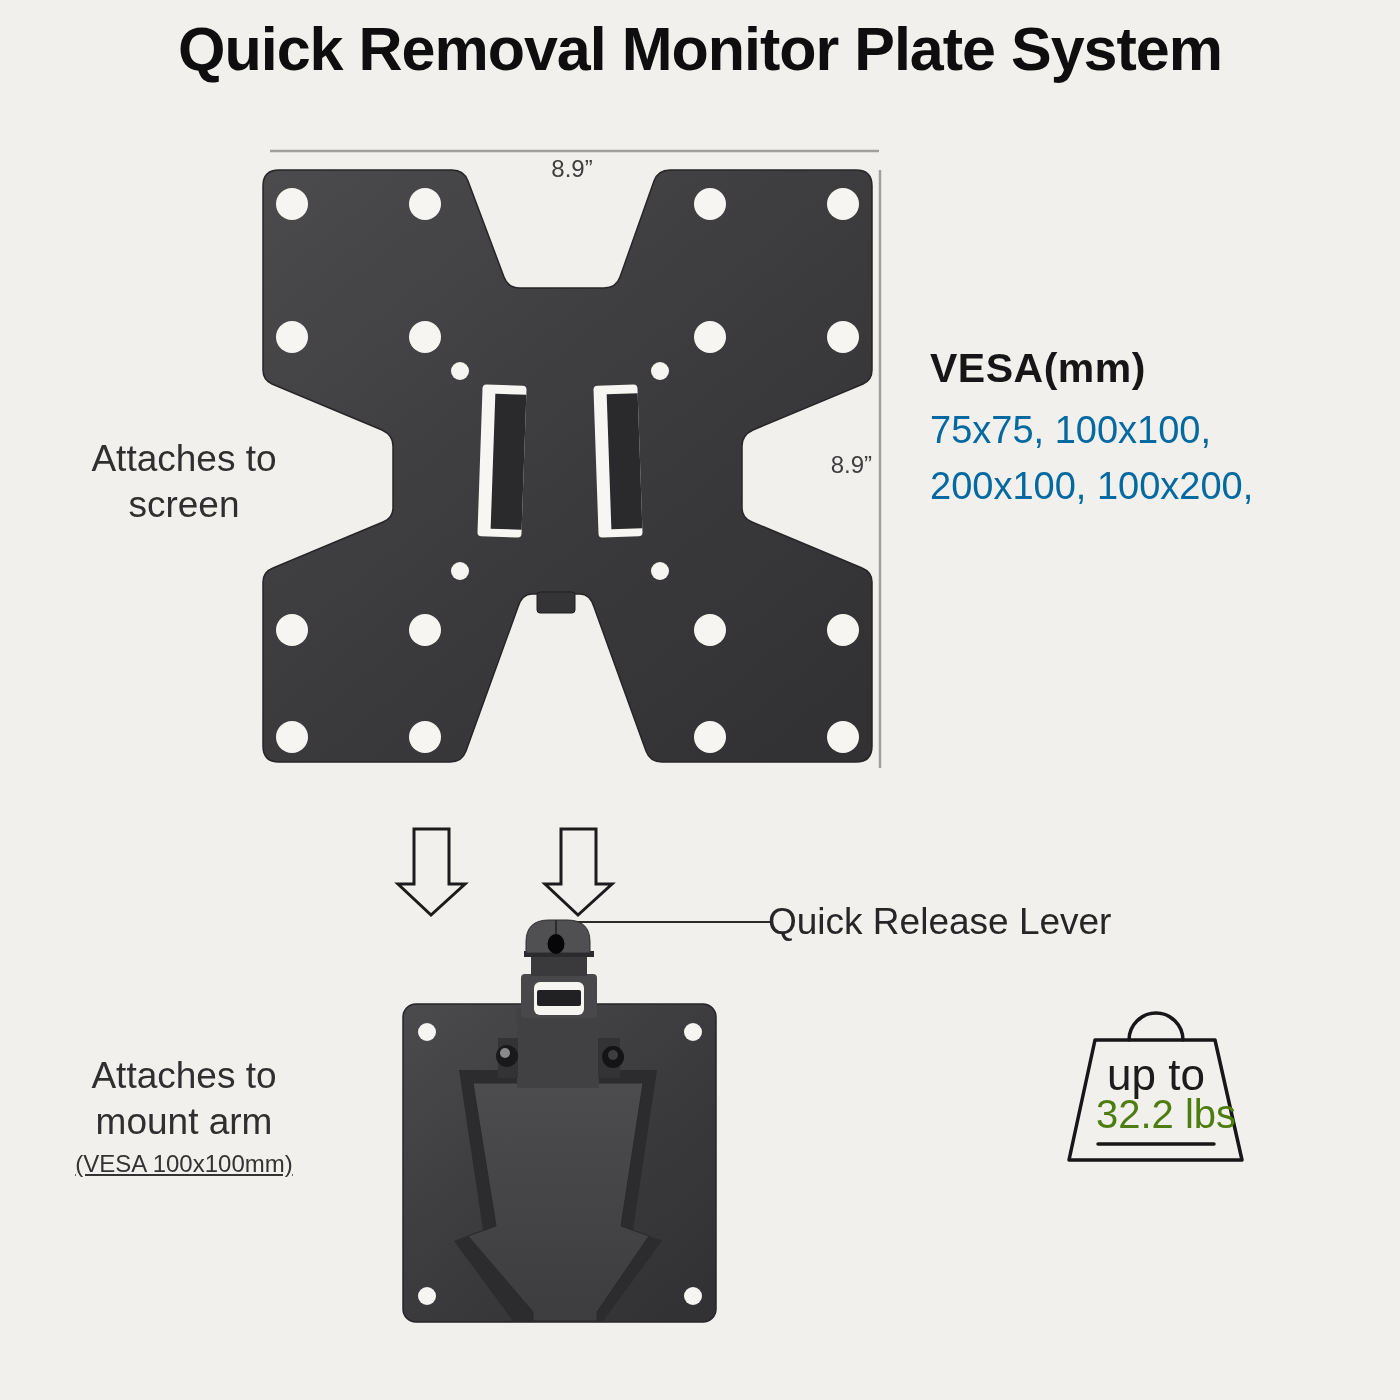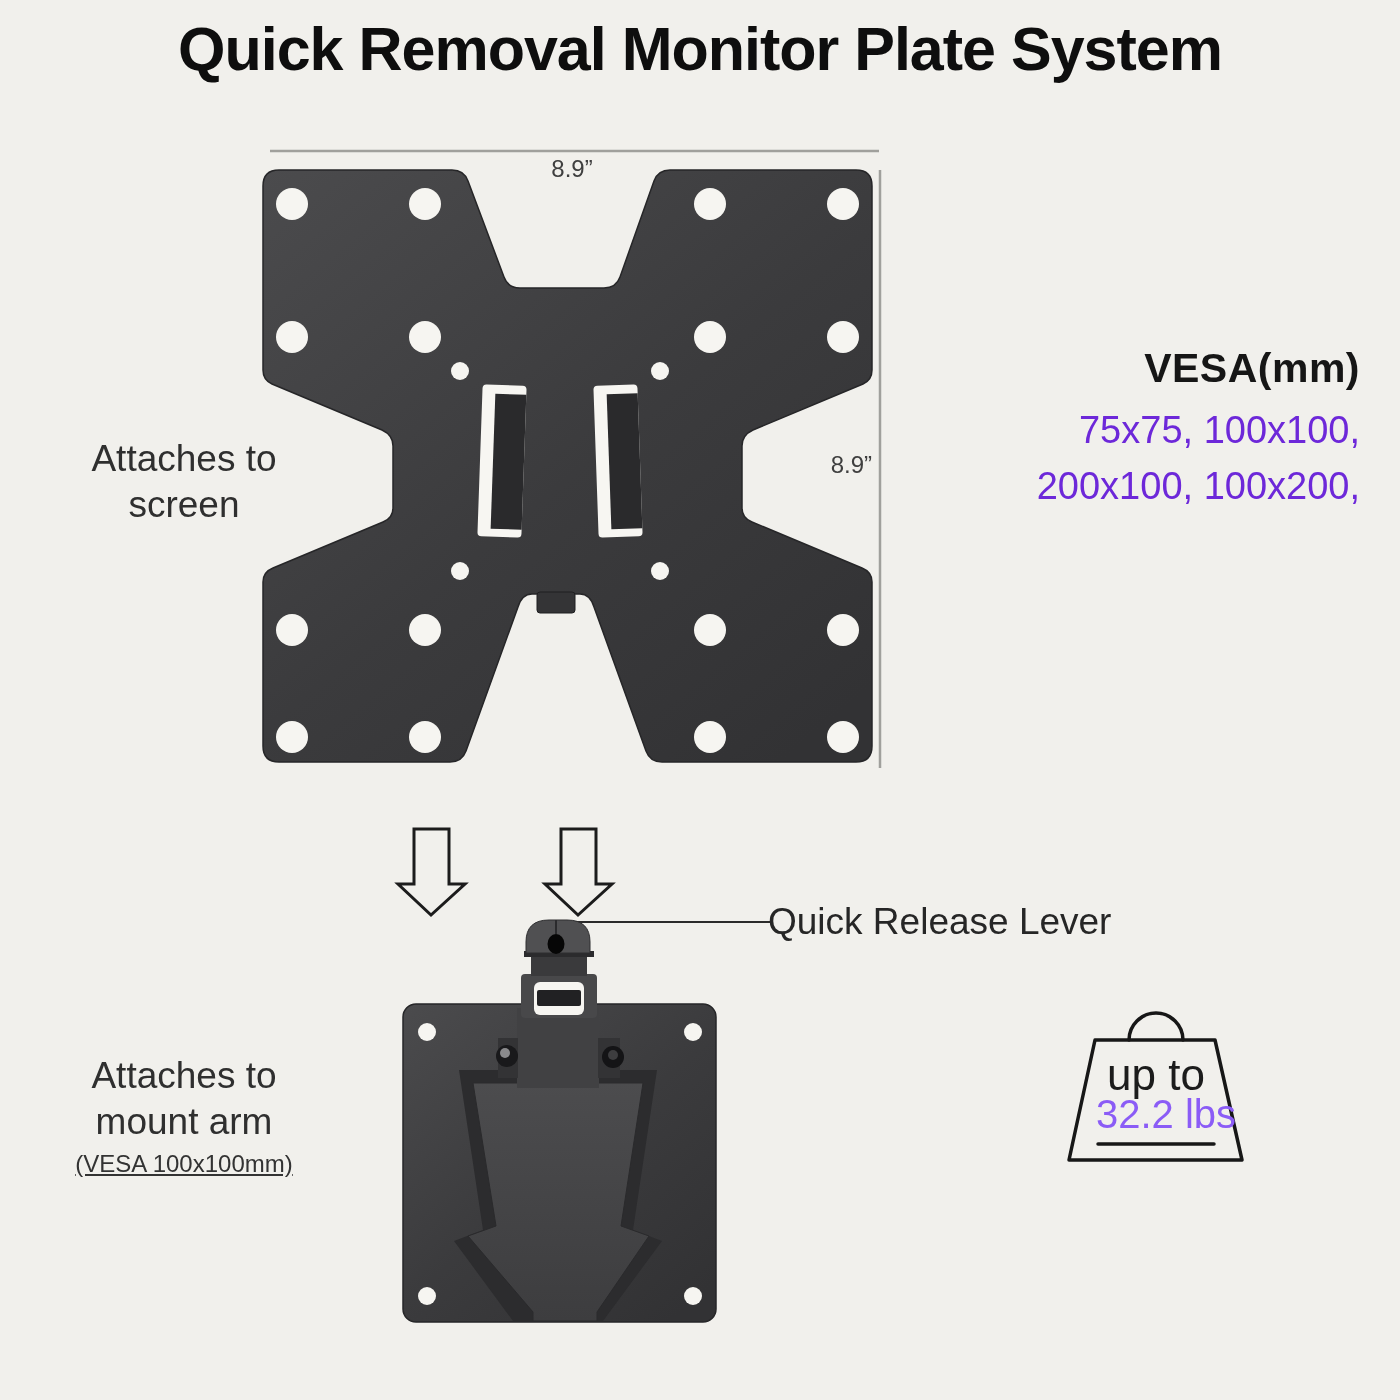--- a/index.html
+++ b/index.html
@@ -20,26 +20,26 @@
   }
   .caption{
     text-align:center;font-size:37px;line-height:46px;font-weight:400;color:#2f2f2f;
   }
   .cap-screen{left:38px;top:436px;width:292px;}
   .cap-mount{left:28px;top:1053px;width:312px;}
   .cap-small{font-size:24px;line-height:38px;color:#333;text-decoration:underline;}
   .dim{font-size:24px;color:#3f3f3f;}
   .dim-top{left:517px;top:155px;width:110px;text-align:center;}
   .dim-right{left:760px;top:451px;width:112px;text-align:right;}
-  .vesa{left:930px;top:345px;width:430px;text-align:right;color:#262626;}
+  .vesa{left:930px;top:345px;width:430px;text-align:left;color:#262626;}
   .vesa-heading{font-size:41px;font-weight:700;letter-spacing:0.5px;color:#161616;margin-bottom:10px;}
-  .vesa-line{font-size:38px;line-height:56px;color:#6d28d9;}
+  .vesa-line{font-size:38px;line-height:56px;color:#0369a1;}
   .qrl{left:768px;top:901px;width:360px;font-size:37px;color:#262626;white-space:nowrap;}
   .wt-upto{left:1096px;top:1050px;width:120px;text-align:center;font-size:44px;color:#1c1c1c;}
-  .wt-val{left:1080px;top:1092px;width:172px;text-align:center;font-size:40px;color:#8b5cf6;white-space:nowrap;}
+  .wt-val{left:1080px;top:1092px;width:172px;text-align:center;font-size:40px;color:#4d7c0f;white-space:nowrap;}
 </style>
 </head>
 <body>
 
 <div class="canvas">
 
   <svg class="diagram" width="1400" height="1400" viewBox="0 0 1400 1400">
     <defs>
       <linearGradient id="plateGrad" x1="0%" y1="0%" x2="85%" y2="100%">
         <stop offset="0%" stop-color="#4b4b4d"></stop>

